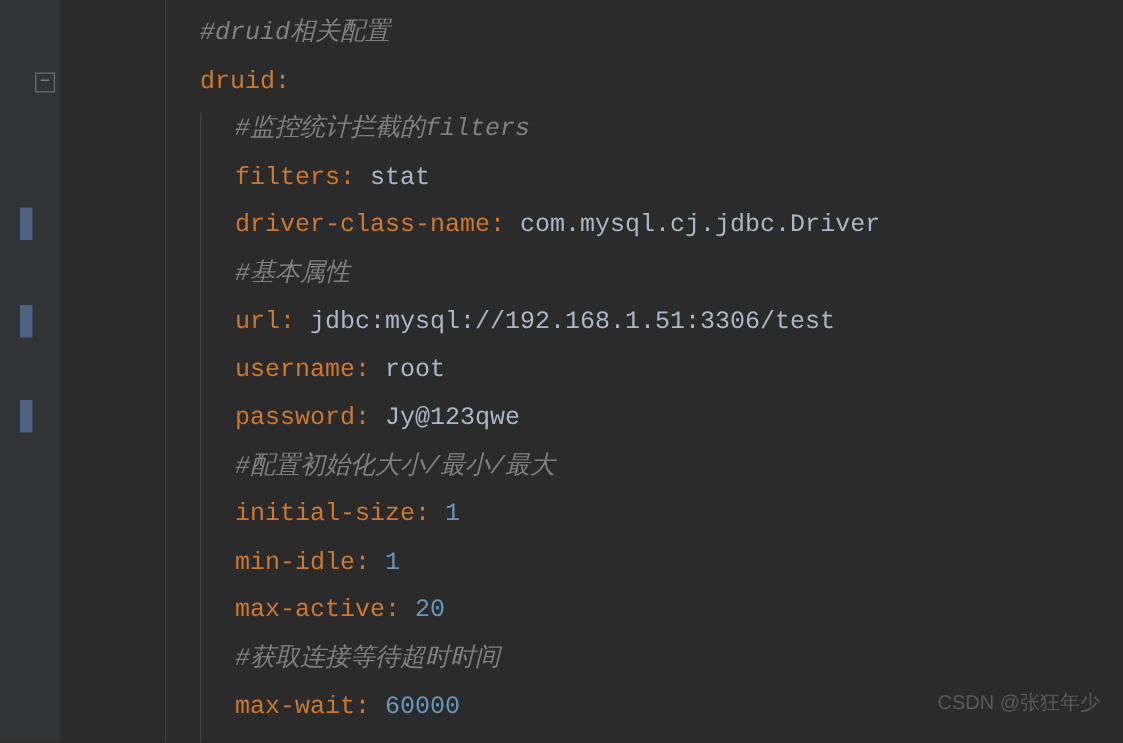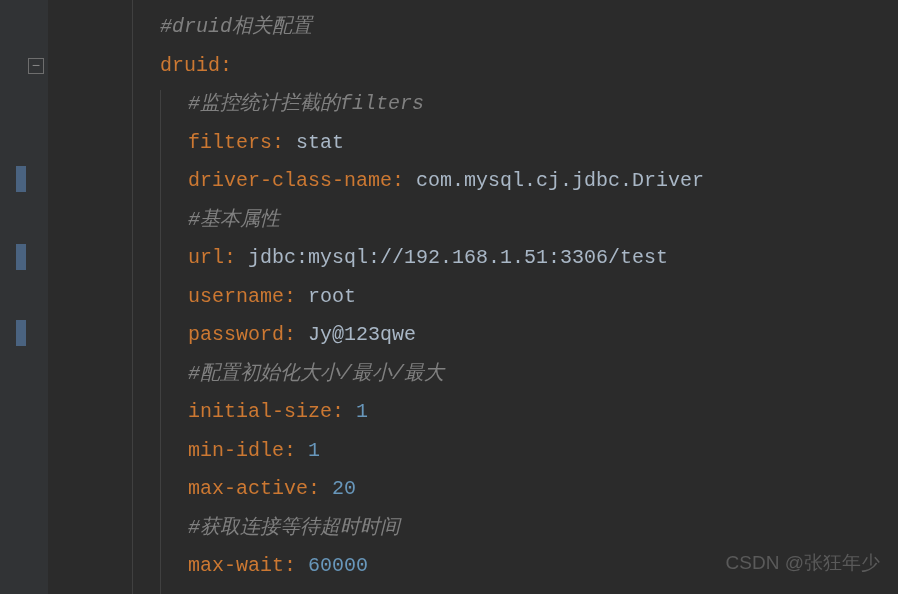--- a/index.html
+++ b/index.html
@@ -86,21 +86,21 @@
     }
     .number {
       color: #6897bb;
     }
     .indent1 { padding-left: 112px; }
     .indent2 { padding-left: 140px; }
     .watermark {
       position: absolute;
       bottom: 12px;
       right: 18px;
-      font-size: 19px;
+      font-size: 16px;
       color: #5a5a5a;
       font-family: sans-serif;
       font-style: normal;
     }
   </style>
 </head>
 <body>
 
 <div class="gutter">
   <div class="fold-icon"></div>

